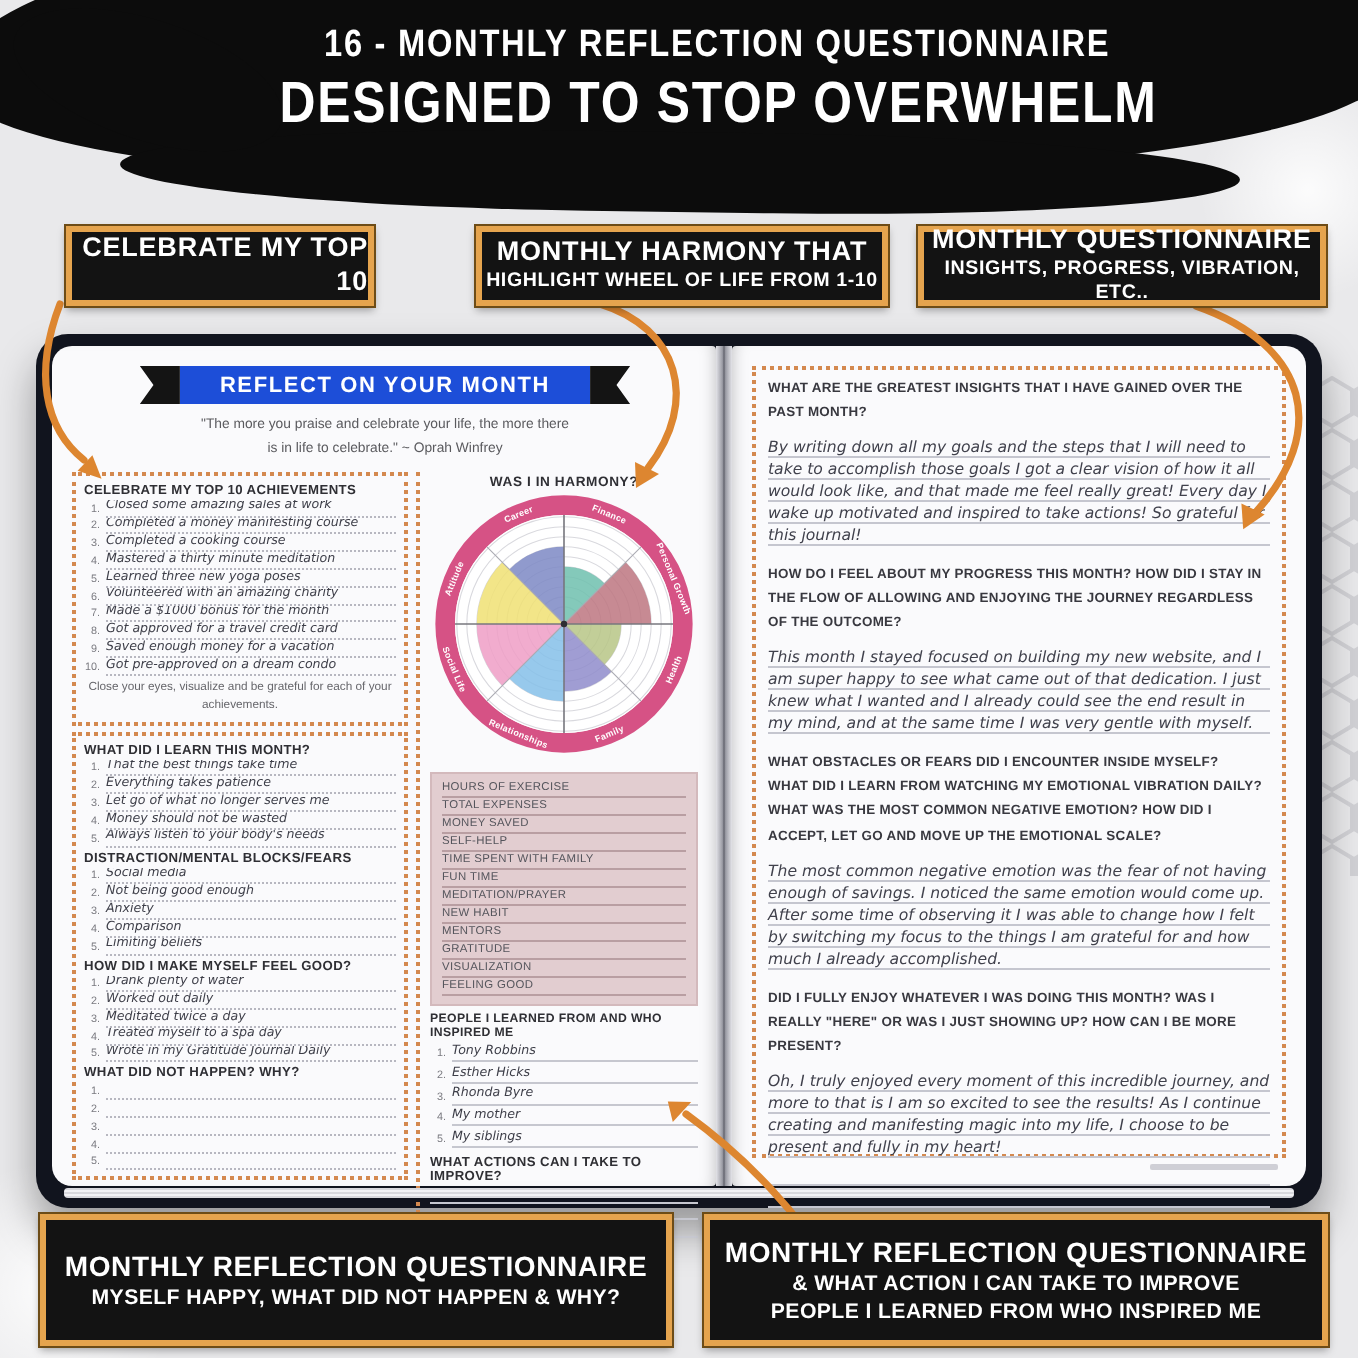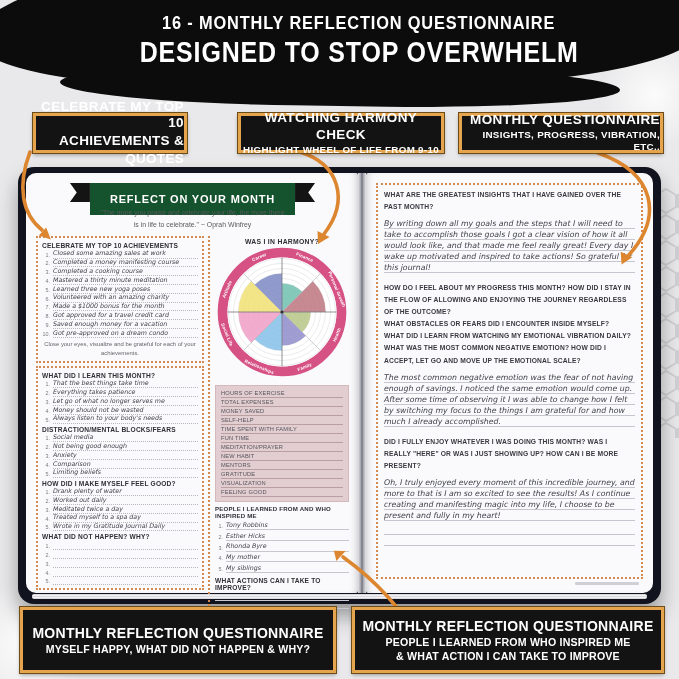--- a/index.html
+++ b/index.html
@@ -18,40 +18,40 @@
   .banner-text .b2{font-size:29px;font-weight:bold;letter-spacing:1px;margin-top:2px;}
   .banner-text .b3{font-size:17px;font-weight:bold;letter-spacing:1px;margin-top:2px;}
   .cx{display:inline-block;transform:scaleX(.86);transform-origin:center;white-space:nowrap;}
   
   .callout{background:#131313;border:3px solid #e5a44e;box-shadow:0 0 0 1px #6d4c17, 0 2px 4px rgba(0,0,0,.35);color:#fff;text-align:center;display:flex;flex-direction:column;justify-content:center;box-sizing:border-box;z-index:6;position:absolute;}
   .callout .l1{font-size:13.5px;font-weight:bold;letter-spacing:.4px;line-height:1.25;}
   .callout .l2{font-size:9.8px;font-weight:bold;letter-spacing:.3px;line-height:1.3;}
   #tc1{left:33px;top:113px;width:154px;height:40px;text-align:right;}
   #tc1 .l2{font-size:13.5px;}
   #tc2{left:238px;top:113px;width:206px;height:40px;}
-  #tc3{left:459px;top:113px;width:204px;height:40px;text-align:right;}
+  #tc3{left:459px;top:113px;width:204px;height:40px;}
   #bc1{left:20px;top:607px;width:316px;height:66px;}
   #bc2{left:352px;top:607px;width:312px;height:66px;}
   .callout .big{font-size:14px;font-weight:bold;letter-spacing:.3px;line-height:1.3;}
   .callout .med{font-size:10.6px;font-weight:bold;letter-spacing:.2px;line-height:1.35;}
   
   .journal{position:absolute;left:18px;top:167px;width:643px;height:437px;background:#11141e;border-radius:16px;box-shadow:0 12px 20px rgba(0,0,0,.35);z-index:3;}
   .pages{position:absolute;left:8px;top:6px;right:8px;bottom:11px;display:flex;}
   .page{background:#fafafc;flex:1;position:relative;box-sizing:border-box;}
   .page.left{border-radius:10px 2px 2px 10px;box-shadow:inset -6px 0 8px -6px rgba(0,0,0,.25);}
   .page.right{border-radius:2px 10px 10px 2px;box-shadow:inset 6px 0 8px -6px rgba(0,0,0,.25);}
   .gutter{width:8px;background:linear-gradient(90deg,#e3e3e8,#9a9ba4 40%,#62636d 50%,#9a9ba4 60%,#e3e3e8);}
   .pagestack{position:absolute;left:14px;right:14px;bottom:5px;height:5px;background:repeating-linear-gradient(to bottom,#d8d8dd 0 1px,#f2f2f5 1px 2px);border-radius:2px;}
   
   .lp{padding:8px 9px 4px 10px;}
   .ribbon{display:flex;justify-content:center;align-items:stretch;height:19px;margin:2px 18px 0 18px;}
   .tailL,.tailR{width:20px;background:#141414;}
   .tailL{clip-path:polygon(0 0,100% 0,100% 100%,0 100%,34% 50%);}
   .tailR{clip-path:polygon(0 0,100% 0,66% 50%,100% 100%,0 100%);}
-  .ribbon-body{background:#14532d;color:#fff;font-weight:bold;font-size:11px;letter-spacing:.8px;display:flex;align-items:center;padding:16px 20px;}
+  .ribbon-body{background:#1d4ed8;color:#fff;font-weight:bold;font-size:11px;letter-spacing:.8px;display:flex;align-items:center;padding:3px 20px;}
   .quote{text-align:center;font-size:6.9px;color:#5a5a5e;line-height:1.8;margin:5px 0 4px 0;}
   .columns{display:flex;}
   .col-left{width:168px;flex:none;padding-right:4px;}
   .col-right{flex:1;border-left:2px dotted #d4894f;padding-left:5px;}
   .dotbox{border:2px dotted #d4894f;padding:2px 4px 3px 4px;margin-bottom:3px;}
   .sec-heading{font-size:6.6px;font-weight:bold;color:#2f2f34;letter-spacing:.2px;margin:2px 0 1px 0;}
   .li{display:flex;gap:3px;align-items:flex-end;height:8.8px;overflow:hidden;}
   .li .num{font-size:5.4px;color:#7a7a80;width:8px;text-align:right;flex:none;line-height:8px;}
   .li .txt{flex:1;font-family:"DejaVu Sans",sans-serif;font-style:italic;font-size:6.3px;color:#3d3e48;border-bottom:1px dotted #b7b7c0;line-height:8.2px;white-space:nowrap;}
   .li.tracker-line{height:9px;}
@@ -96,25 +96,24 @@
     <div class="ink ink2"></div>
     <div class="ink ink3"></div>
     <div class="banner-text">
       <div class="b1"><span class="cx">16 - MONTHLY REFLECTION QUESTIONNAIRE</span></div>
       <div class="b2"><span class="cx">DESIGNED TO STOP OVERWHELM</span></div>
     </div>
   </div>
 
   <div class="callout" id="tc1">
     <div class="l1">CELEBRATE MY TOP 10</div>
-    <div class="l2">ACHIEVEMENTS &amp; QUOTES</div>
   </div>
   <div class="callout" id="tc2">
-    <div class="l1">WATCHING HARMONY CHECK</div>
-    <div class="l2">HIGHLIGHT WHEEL OF LIFE FROM 9-10</div>
+    <div class="l1">MONTHLY HARMONY THAT</div>
+    <div class="l2">HIGHLIGHT WHEEL OF LIFE FROM 1-10</div>
   </div>
   <div class="callout" id="tc3">
     <div class="l1">MONTHLY QUESTIONNAIRE</div>
     <div class="l2">INSIGHTS, PROGRESS, VIBRATION, ETC..</div>
   </div>
 
   <div class="journal">
     <div class="pages">
 
       <div class="page left">
@@ -395,42 +394,43 @@
       </div>
       <div class="gutter"></div>
 
       <div class="page right">
         <div class="rp">
           <div class="dotframe"></div>
           <div class="rp-content">
             <div class="q">WHAT ARE THE GREATEST INSIGHTS THAT I HAVE GAINED OVER THE PAST MONTH?</div>
             <div class="a">By writing down all my goals and the steps that I will need to take to accomplish those goals I got a clear vision of how it all would look like, and that made me feel really great! Every day I wake up motivated and inspired to take actions! So grateful for this journal!</div>
             <div class="q">HOW DO I FEEL ABOUT MY PROGRESS THIS MONTH? HOW DID I STAY IN THE FLOW OF ALLOWING AND ENJOYING THE JOURNEY REGARDLESS OF THE OUTCOME?</div>
+            <div class="a">This month I stayed focused on building my new website, and I am super happy to see what came out of that dedication. I just knew what I wanted and I already could see the end result in my mind, and at the same time I was very gentle with myself.</div>
             <div class="q">WHAT OBSTACLES OR FEARS DID I ENCOUNTER INSIDE MYSELF?</div>
             <div class="q">WHAT DID I LEARN FROM WATCHING MY EMOTIONAL VIBRATION DAILY? WHAT WAS THE MOST COMMON NEGATIVE EMOTION? HOW DID I ACCEPT, LET GO AND MOVE UP THE EMOTIONAL SCALE?</div>
             <div class="a">The most common negative emotion was the fear of not having enough of savings. I noticed the same emotion would come up. After some time of observing it I was able to change how I felt by switching my focus to the things I am grateful for and how much I already accomplished.</div>
             <div class="q">DID I FULLY ENJOY WHATEVER I WAS DOING THIS MONTH? WAS I REALLY "HERE" OR WAS I JUST SHOWING UP? HOW CAN I BE MORE PRESENT?</div>
             <div class="a">Oh, I truly enjoyed every moment of this incredible journey, and more to that is I am so excited to see the results! As I continue creating and manifesting magic into my life, I choose to be present and fully in my heart!</div>
             <div class="ruled-extra"></div>
           </div>
           <div class="smudge"></div>
         </div>
       </div>
     </div>
     <div class="pagestack"></div>
   </div>
 
   <div class="callout" id="bc1">
     <div class="big">MONTHLY REFLECTION QUESTIONNAIRE</div>
     <div class="med">MYSELF HAPPY, WHAT DID NOT HAPPEN &amp; WHY?</div>
   </div>
   <div class="callout" id="bc2">
     <div class="big">MONTHLY REFLECTION QUESTIONNAIRE</div>
+    <div class="med">&amp; WHAT ACTION I CAN TAKE TO IMPROVE</div>
     <div class="med">PEOPLE I LEARNED FROM WHO INSPIRED ME</div>
-    <div class="med">&amp; WHAT ACTION I CAN TAKE TO IMPROVE</div>
   </div>
 
   <svg class="arrows" width="679" height="679" viewBox="0 0 679 679">
     <g stroke="#dd8630" stroke-width="3.6" fill="none" stroke-linecap="round">
       <path d="M 30 152 C 17 186 22 214 42 230"></path>
       <path d="M 300 152 C 339 164 350 200 324 234"></path>
       <path d="M 598 153 C 655 173 664 216 628 256"></path>
       <path d="M 420 642 C 401 607 372 578 343 557"></path>
     </g>
     <g fill="#dd8630">

